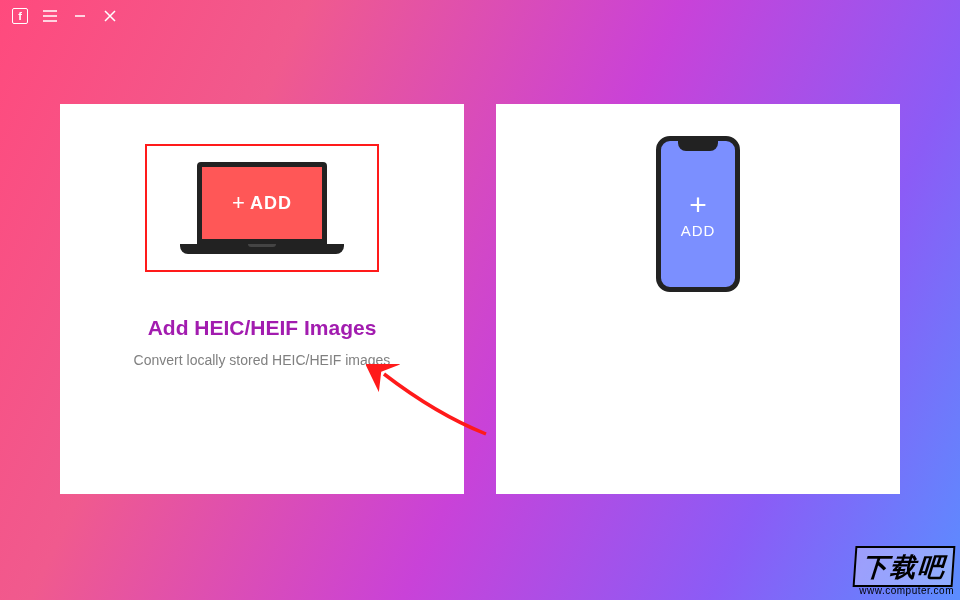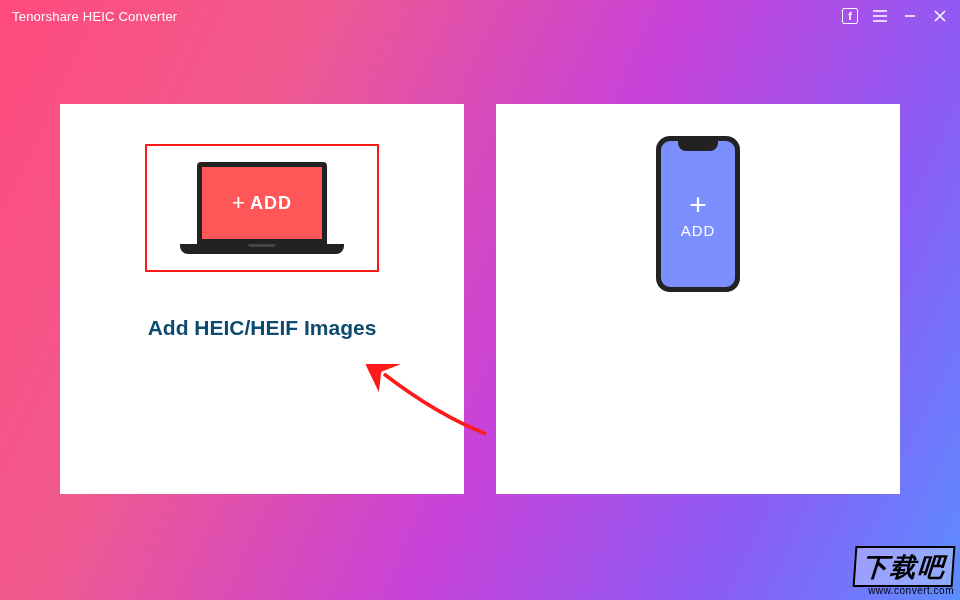--- a/index.html
+++ b/index.html
@@ -138,21 +138,21 @@
       color: #fff;
       font-size: 15px;
       font-weight: 500;
       letter-spacing: 1px;
       margin-top: 2px;
     }
     .card-title {
       margin-top: 44px;
       font-size: 21px;
       font-weight: 700;
-      color: #0c4a6e;
+      color: #a21caf;
       text-align: center;
     }
     .card-right .card-title { margin-top: 22px; }
     .card-sub {
       margin-top: 10px;
       font-size: 14px;
       color: #808080;
       text-align: center;
       line-height: 1.55;
       padding: 0 6px;
@@ -187,21 +187,20 @@
       font-size: 10px;
       color: #000;
       margin-top: -2px;
       letter-spacing: 0.5px;
     }
   </style>
 </head>
 <body>
 
 <div class="titlebar">
-  <div class="titlebar-left">Tenorshare HEIC Converter</div>
   <div class="titlebar-right">
     <span class="fb-btn">f</span>
     <span class="tb-btn">
       <svg width="14" height="12" viewBox="0 0 14 12">
           <path d="M0 1h14M0 6h14M0 11h14" stroke="#fff" stroke-width="1.5"></path>
         </svg>
     </span>
     <span class="tb-btn">
       <svg width="12" height="12" viewBox="0 0 12 12">
           <path d="M1 6h10" stroke="#fff" stroke-width="1.5"></path>
@@ -221,20 +220,21 @@
     <div class="illus-box">
       <div class="laptop">
         <div class="laptop-screen">
           <span class="plus">+</span>
           <span>ADD</span>
         </div>
         <div class="laptop-base"></div>
       </div>
     </div>
     <div class="card-title">Add HEIC/HEIF Images</div>
+    <div class="card-sub">Convert locally stored HEIC/HEIF images</div>
 
     <svg class="arrow" width="130" height="80" viewBox="0 0 130 80">
       <defs>
         <marker id="ah" markerWidth="10" markerHeight="10" refX="2" refY="5" orient="auto">
           <path d="M0,0 L10,5 L0,10 L3,5 Z" fill="#ff1a1a"></path>
         </marker>
       </defs>
       <path d="M120 70 Q 70 50 18 10" stroke="#ff1a1a" stroke-width="3.5" fill="none" marker-end="url(#ah)"></path>
     </svg>
   </div>
@@ -244,14 +244,14 @@
       <div class="phone-notch"></div>
       <div class="phone-plus">+</div>
       <div class="phone-text">ADD</div>
     </div>
   </div>
 
 </div>
 
 <div class="watermark">
   <div class="wm-box">下载吧</div>
-  <div class="wm-url">www.convert.com</div>
+  <div class="wm-url">www.computer.com</div>
 </div>
 
 </body></html>

